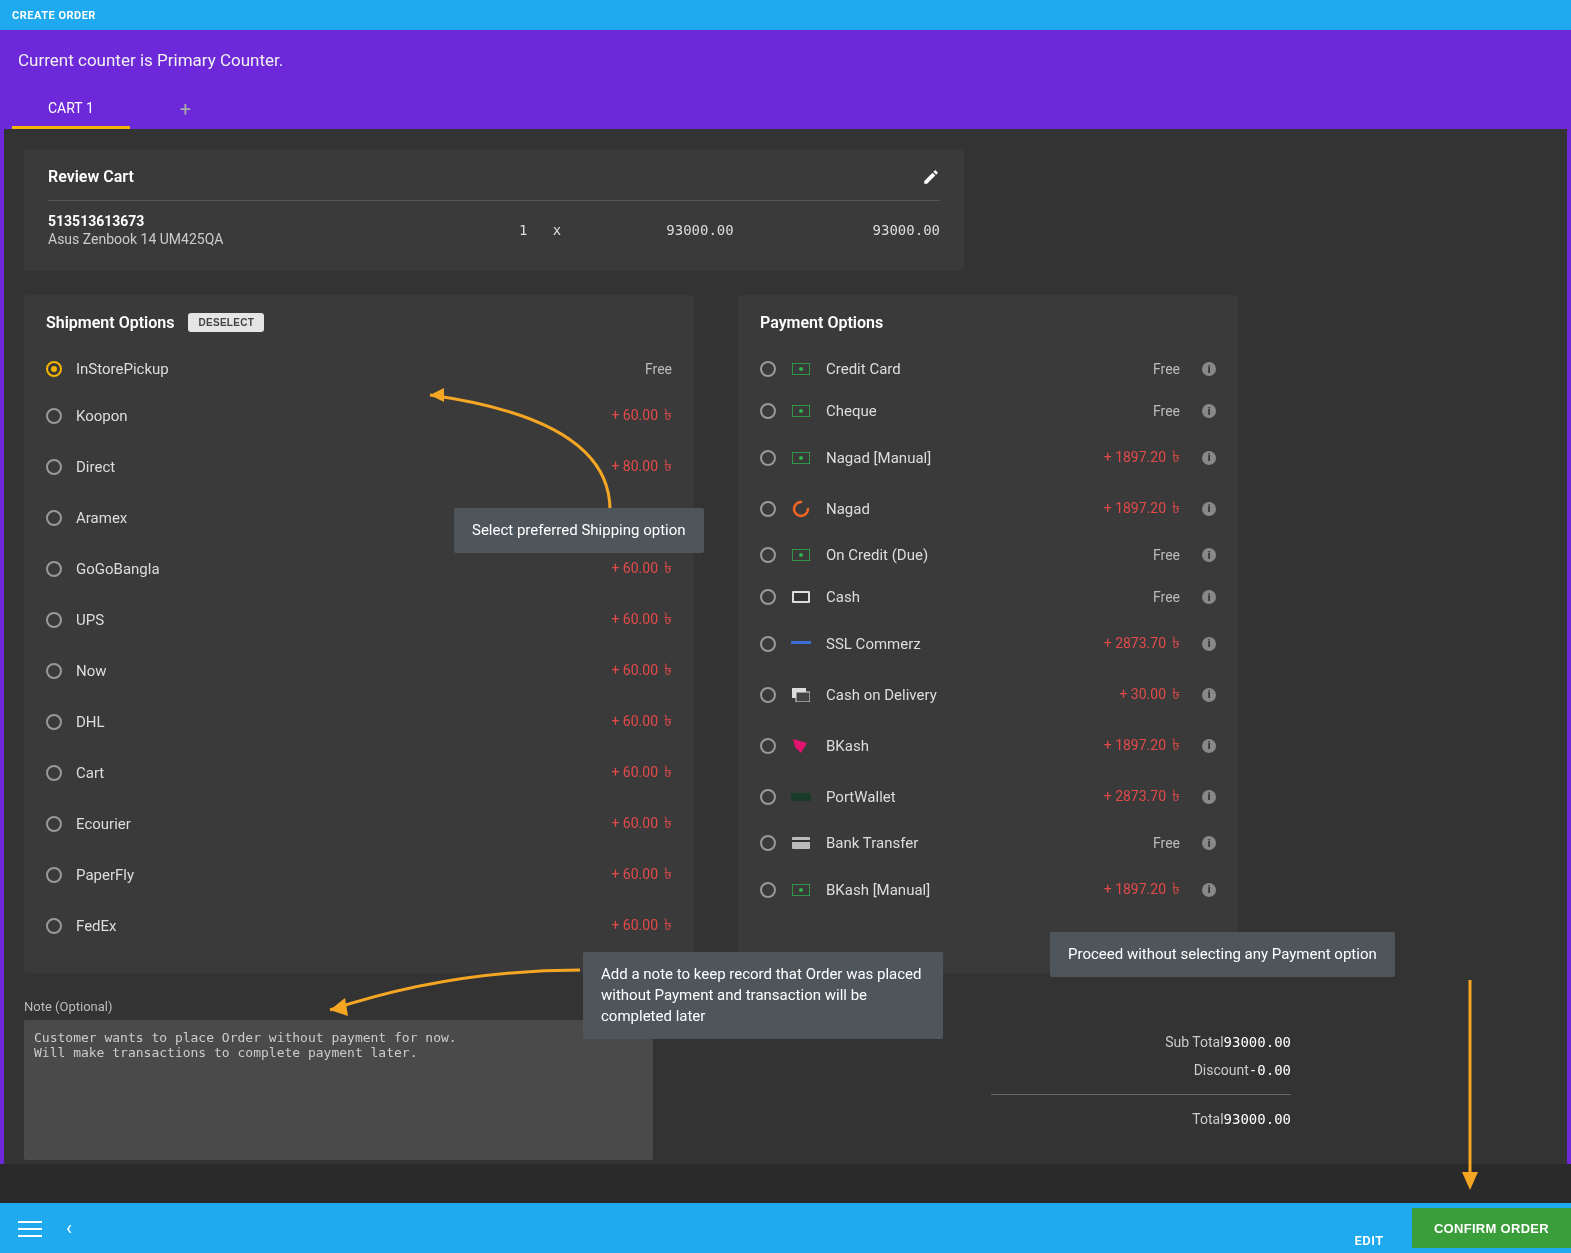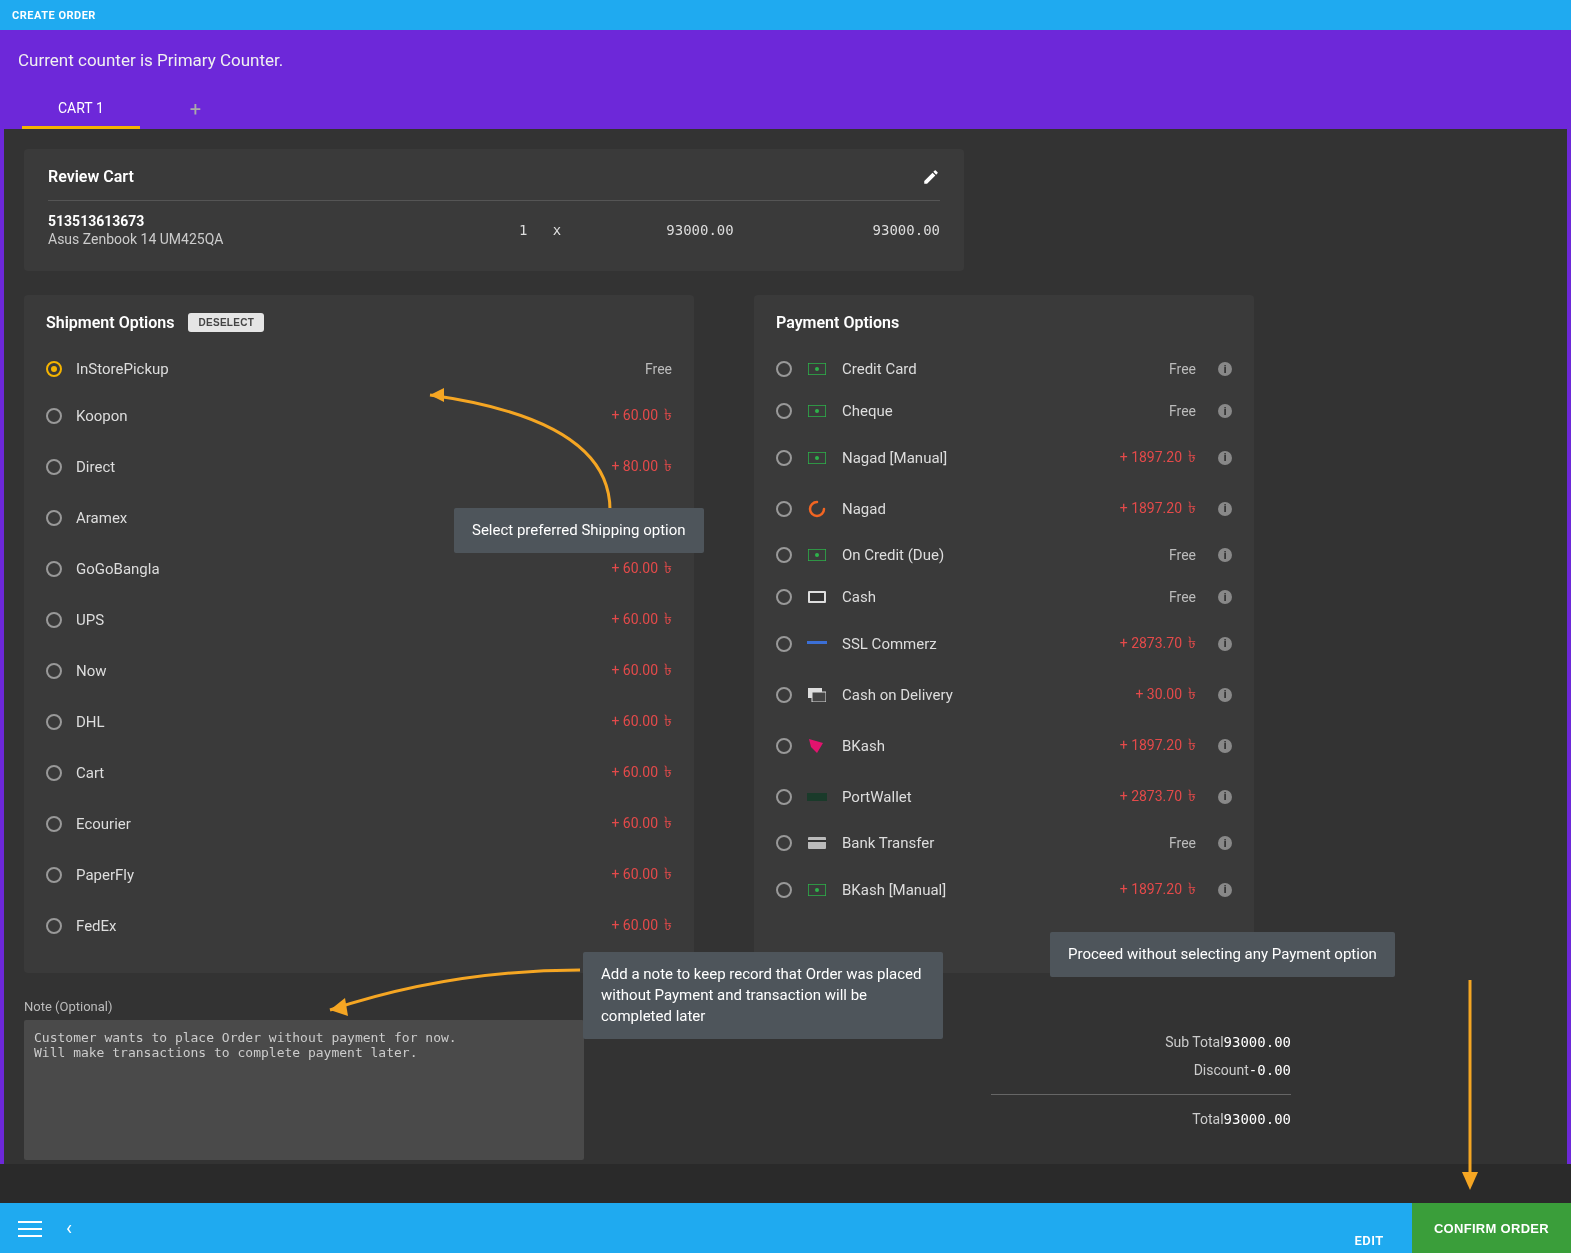--- a/index.html
+++ b/index.html
@@ -30,21 +30,21 @@
     padding: 0 0 0 0;
   }
   .counter-line {
     padding: 20px 20px 18px 18px;
     font-size: 17px;
     color: #f0f0f0;
   }
   .tabs {
     display: flex;
     align-items: center;
-    padding-left: 22px;
+    padding-left: 12px;
     gap: 50px;
   }
   .tab {
     padding: 12px 36px 10px 36px;
     font-size: 14px;
     color: #bbb;
     position: relative;
   }
   .tab.active {
     color: #fff;
@@ -114,21 +114,21 @@
     text-align: center;
   }
   .cart-line .line-total {
     width: 150px;
     font-family: monospace;
     font-size: 14px;
     text-align: right;
   }
   .options-row {
     display: flex;
-    gap: 60px;
+    gap: 44px;
   }
   .ship-panel, .pay-panel {
     background: #3a3a3a;
     border-radius: 4px;
     padding: 18px 22px 22px 22px;
   }
   .ship-panel { width: 670px; }
   .pay-panel { width: 500px; }
   .panel-title-row {
     display: flex;
@@ -209,21 +209,21 @@
     font-size: 10px;
     font-weight: bold;
     display: inline-flex;
     align-items: center;
     justify-content: center;
     margin-left: 8px;
     flex-shrink: 0;
   }
   .note-area {
     margin-top: 26px;
-    width: 560px;
+    width: 629px;
   }
   .note-label {
     font-size: 13px;
     color: #bbb;
     margin-bottom: 6px;
   }
   .note-box {
     background: #4a4a4a;
     border: none;
     width: 100%;
@@ -286,21 +286,21 @@
     padding: 0 28px;
     cursor: pointer;
     letter-spacing:0.5px;
     margin-top:25px;
   }
   .confirm-btn {
     background: #3a9e3a;
     color: #fff;
     font-size: 13px;
     font-weight: 700;
-    height: 50px;
+    height: 40px;
     padding: 0 22px;
     border: none;
     cursor: pointer;
     letter-spacing:0.3px;
   }
   .tooltip {
     position: absolute;
     background: #4e555b;
     color: #fff;
     font-size: 15px;

